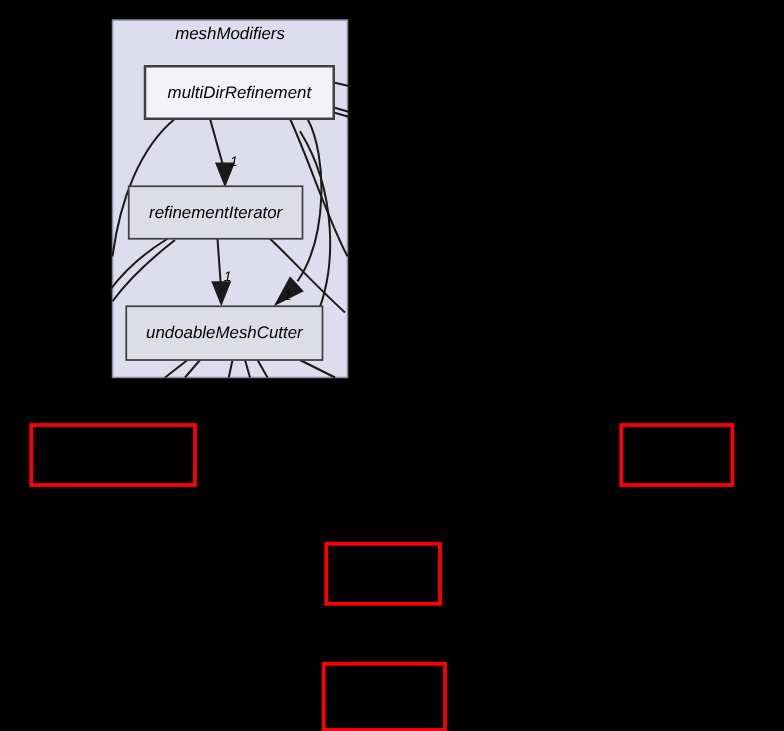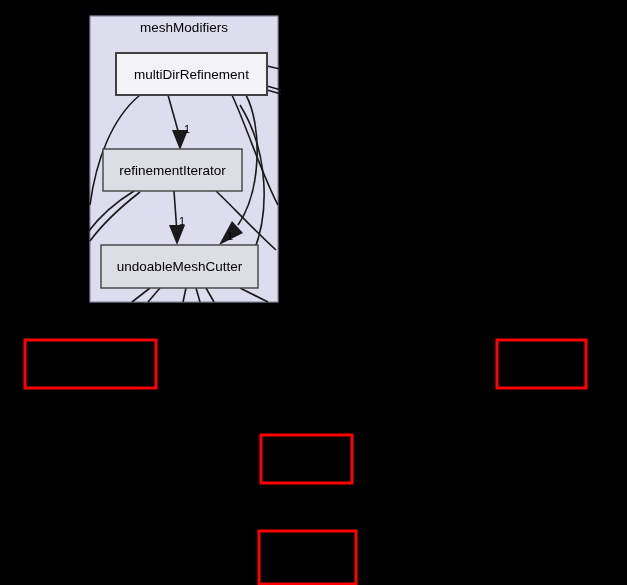--- a/index.html
+++ b/index.html
@@ -8,20 +8,21 @@
     padding: 0;
     background: #000000;
   }
   #canvas {
     position: relative;
     width: 627px;
     height: 585px;
     background: #000000;
     overflow: hidden;
     font-family: "Liberation Sans", sans-serif;
+    font-style: italic;
   }
   #graph-svg {
     position: absolute;
     left: 0;
     top: 0;
     width: 627px;
     height: 585px;
     display: block;
   }
   .node-label {

